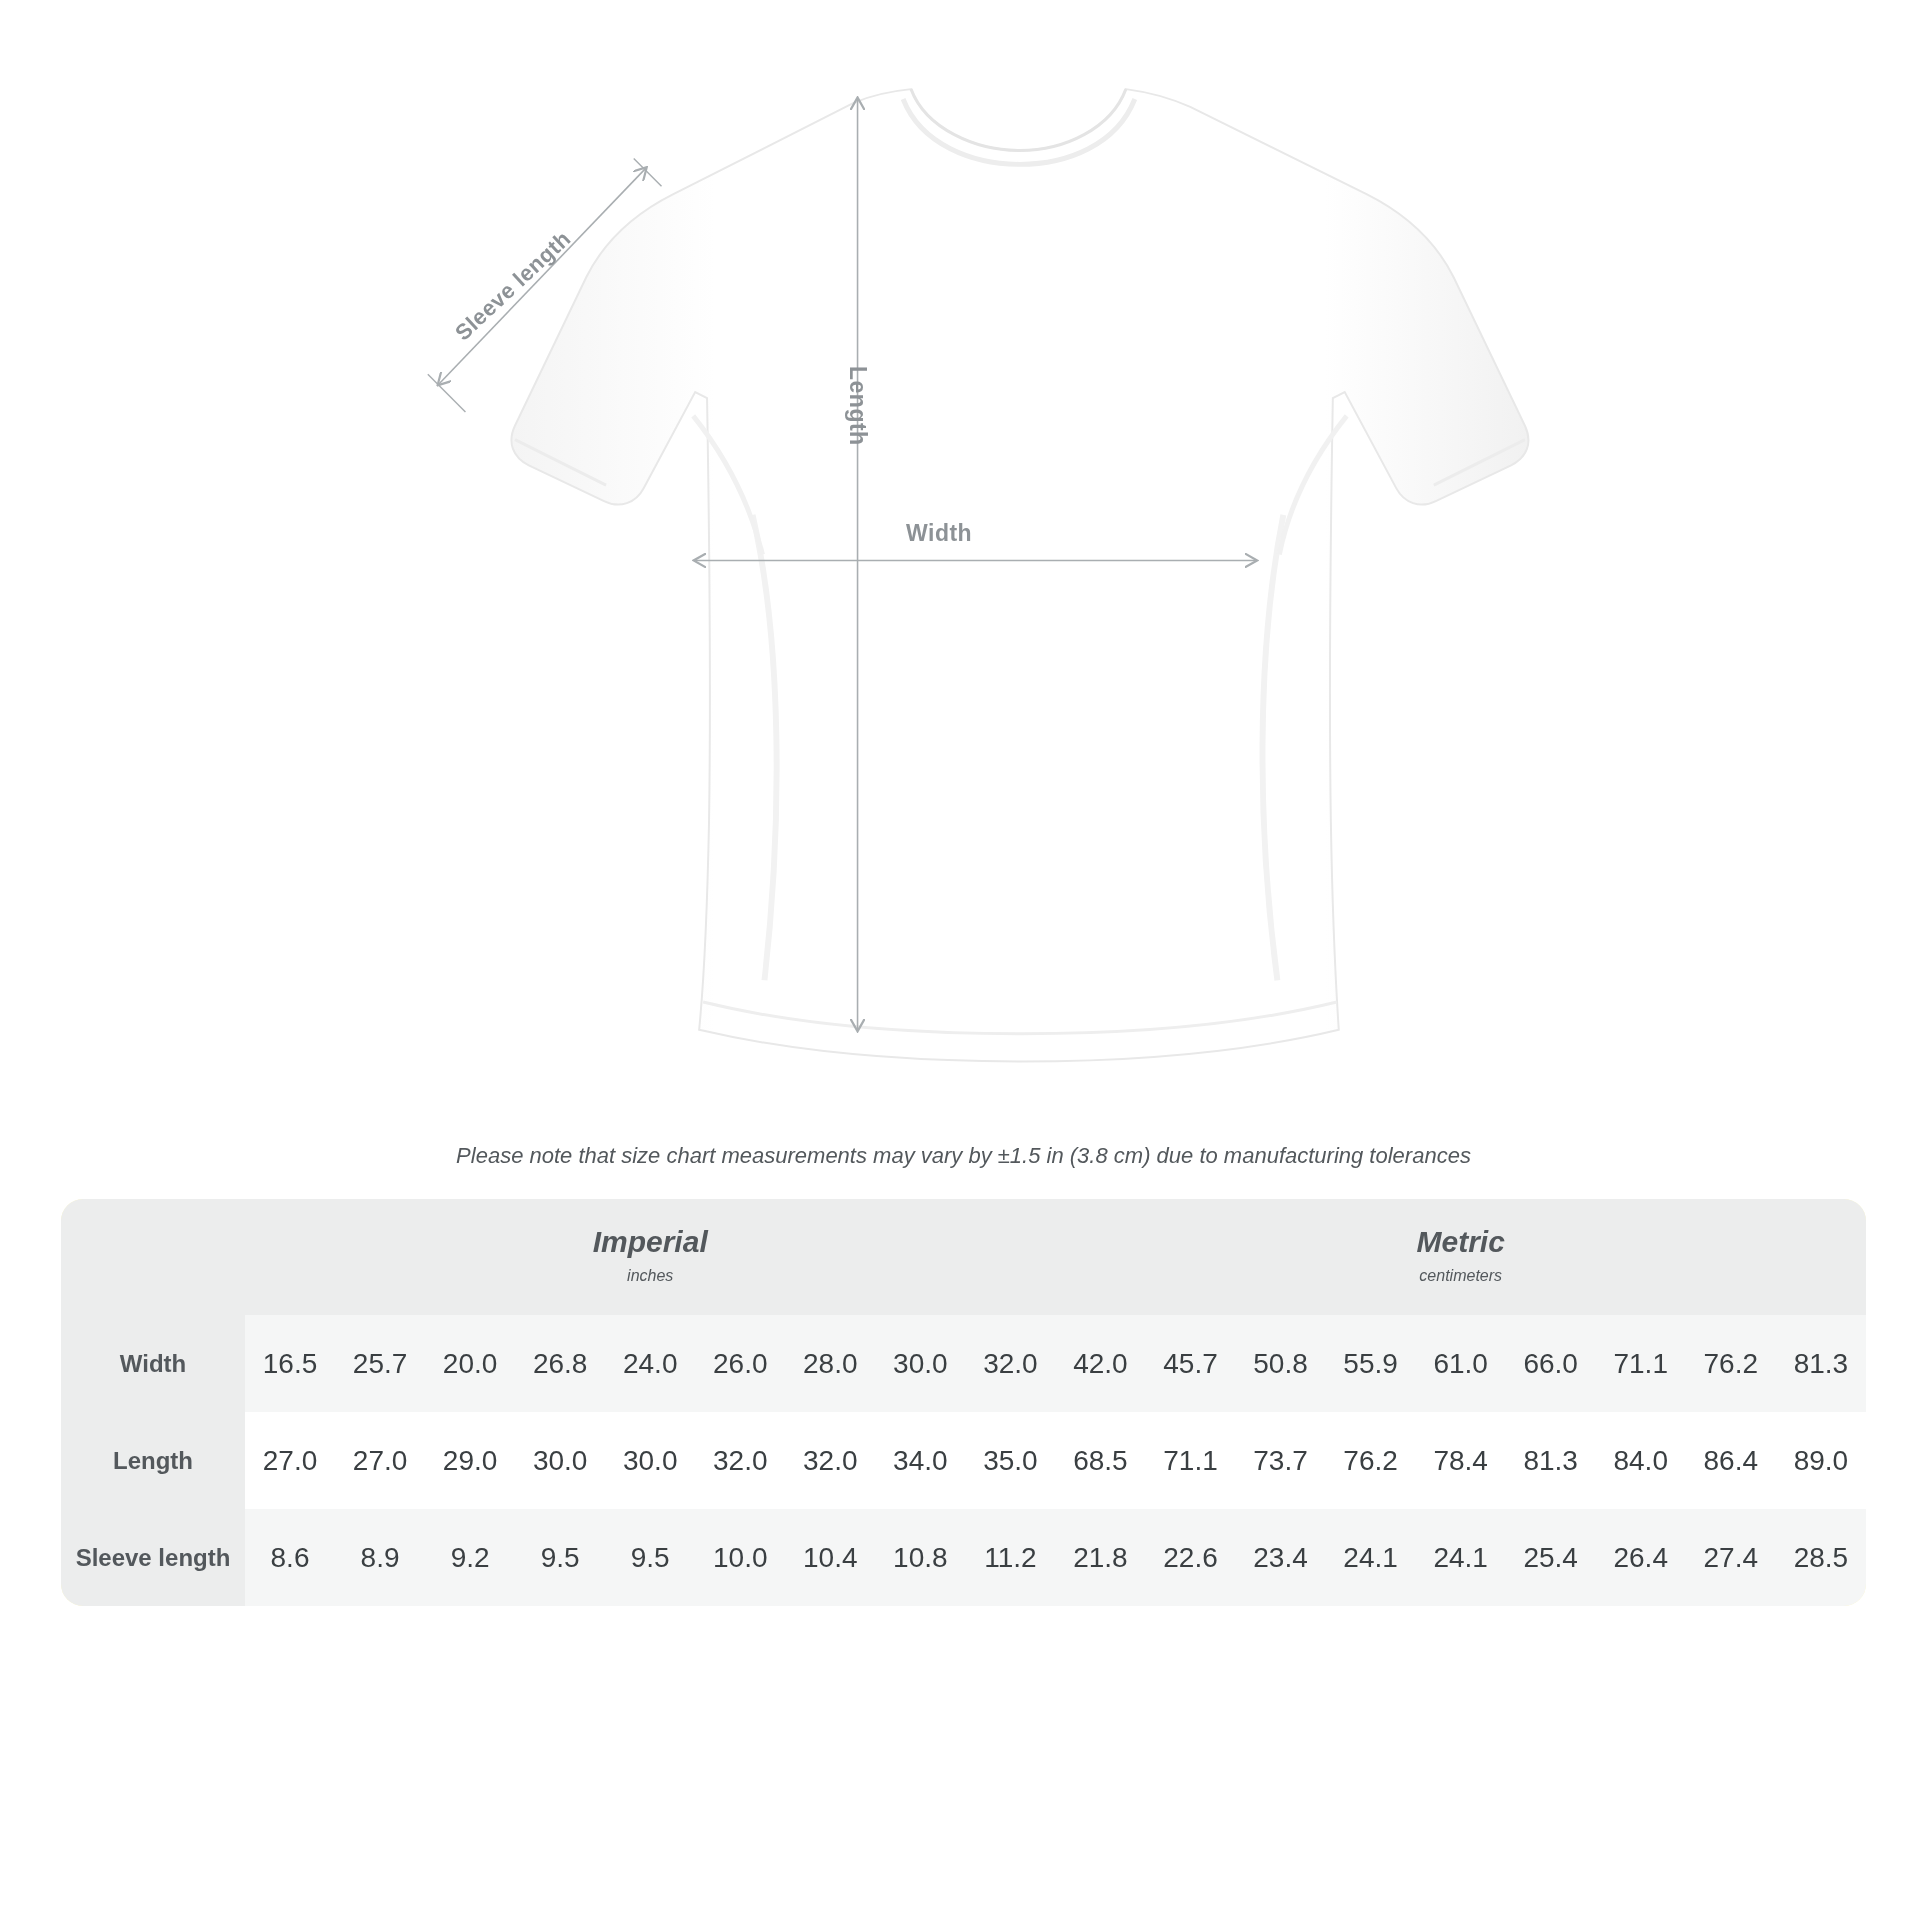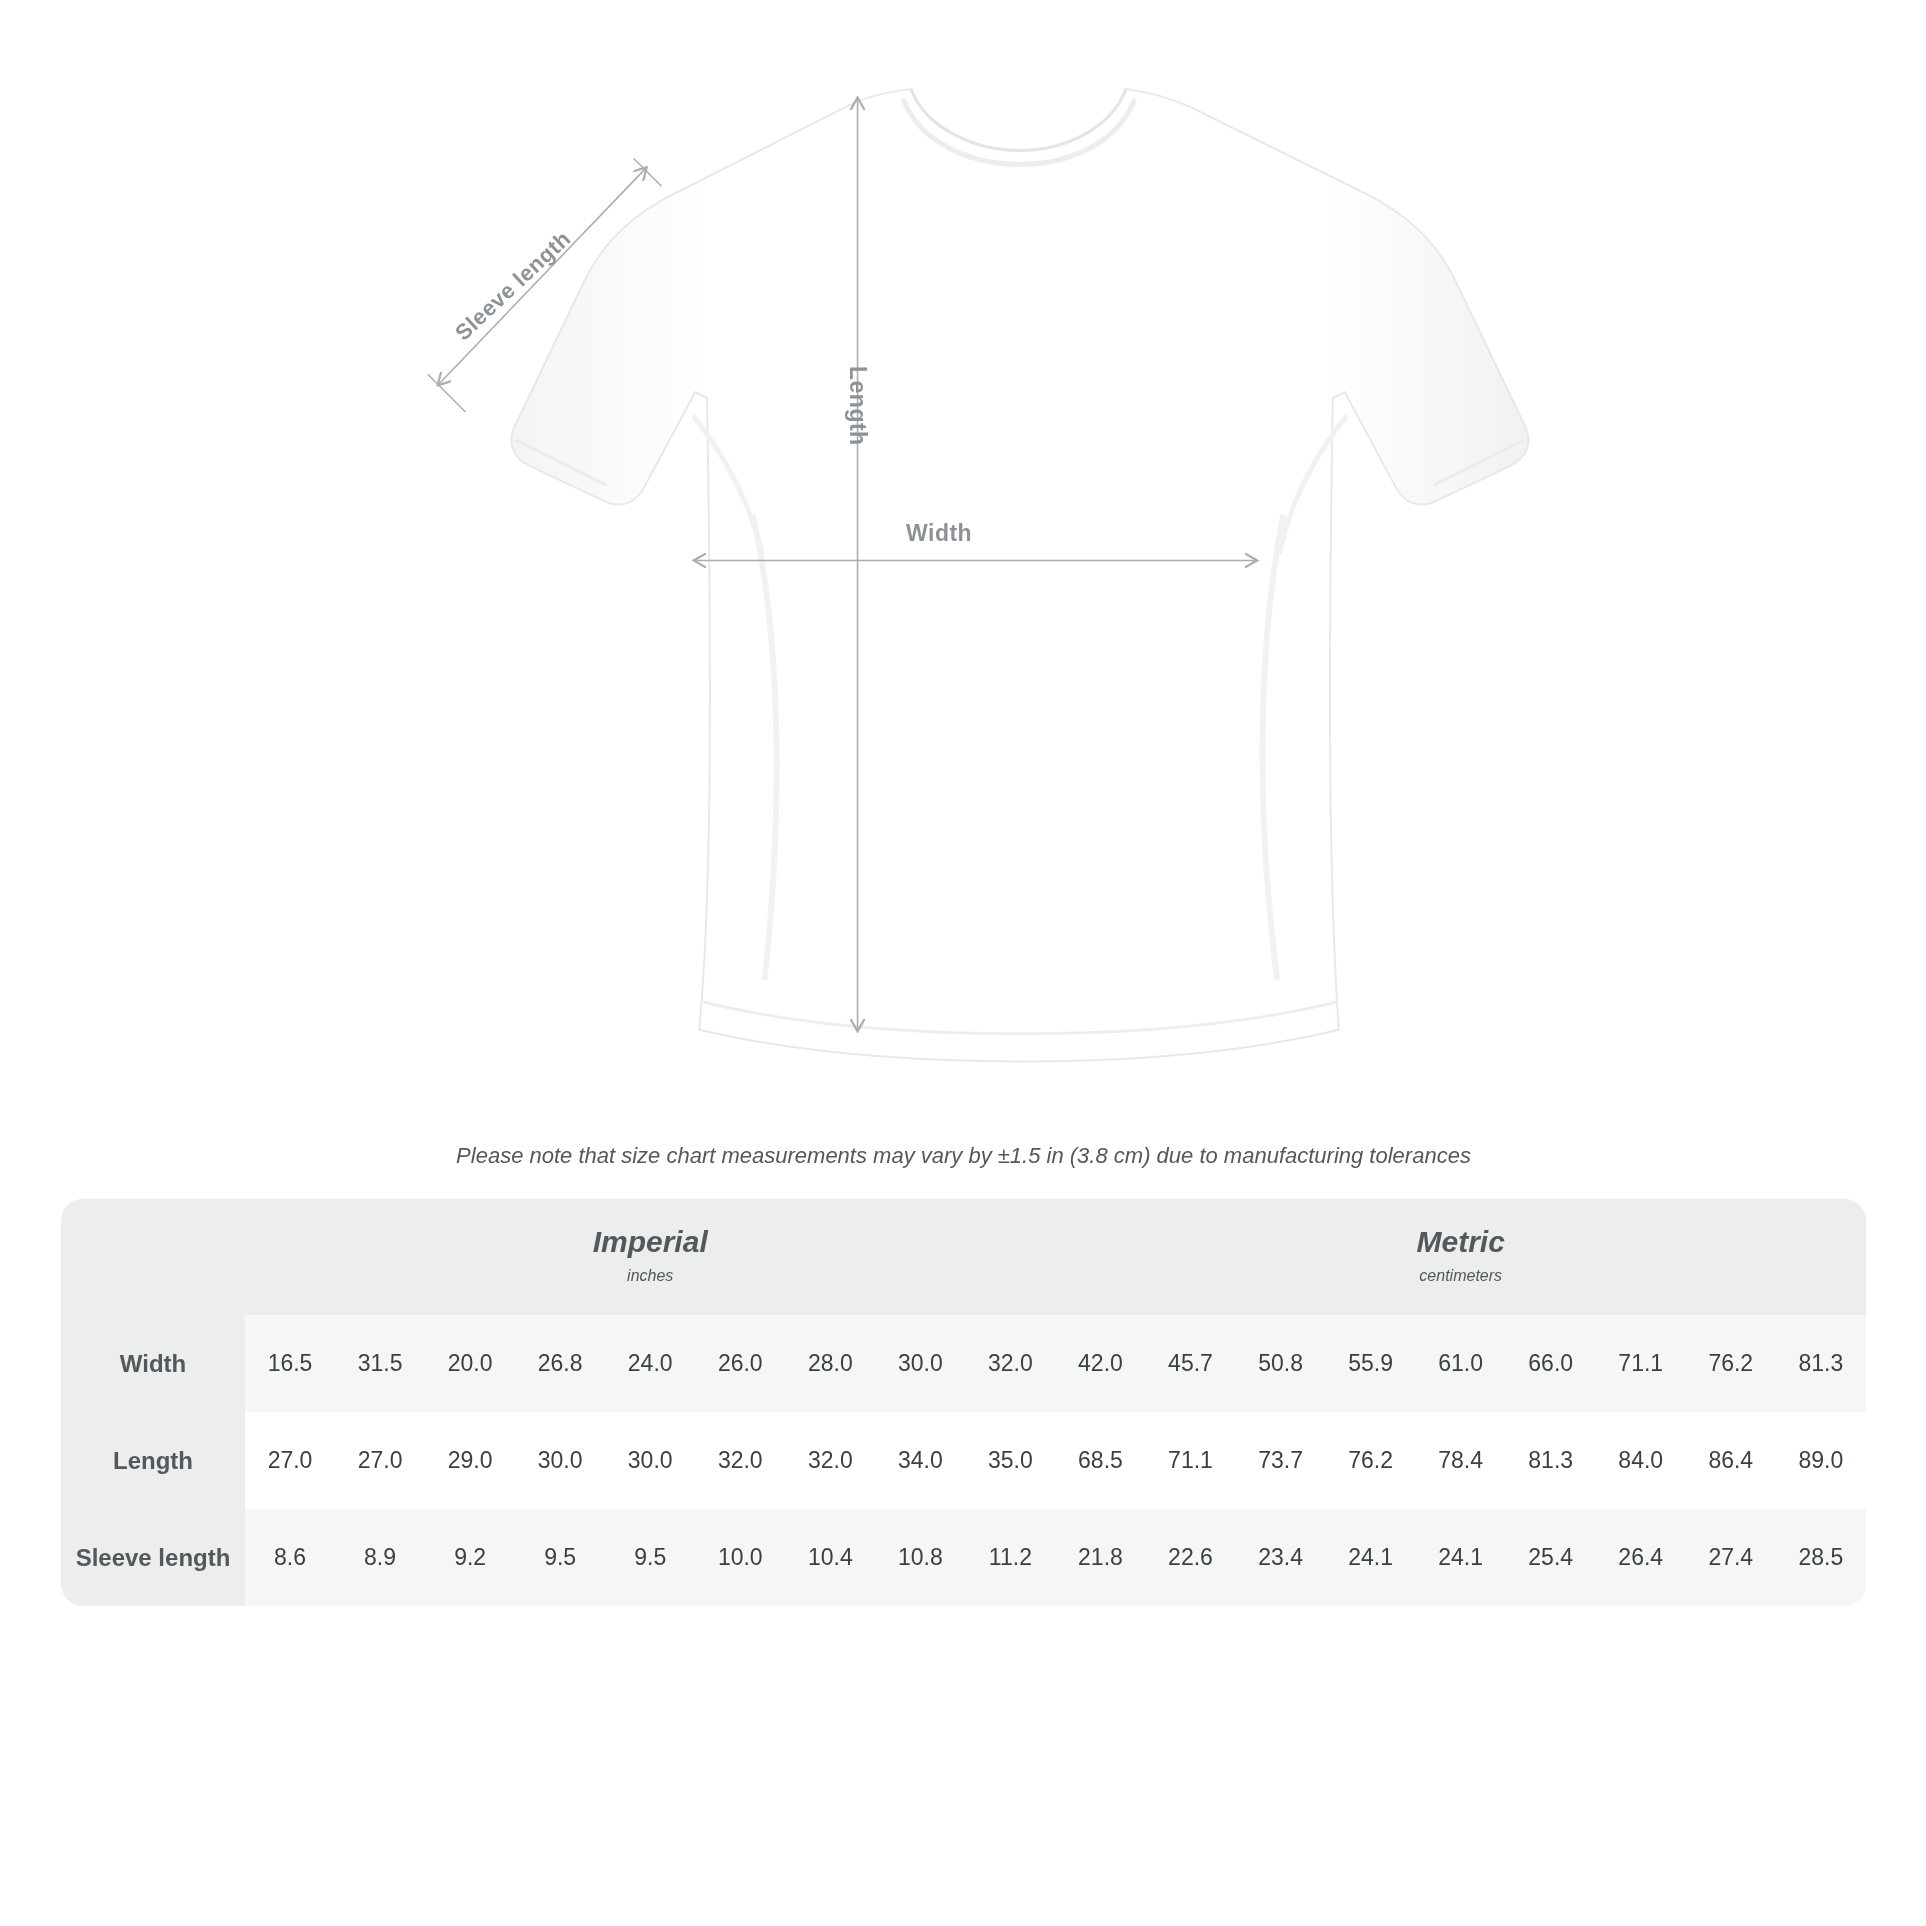--- a/index.html
+++ b/index.html
@@ -109,21 +109,21 @@
     font-size: 24px;
     font-weight: bold;
     color: #53585c;
     background: #ffffff;
   }
   .hdr-row td.rowlabel {
     background: #eceded;
   }
   .data-row td {
     height: 95px;
-    font-size: 23px;
+    font-size: 28px;
     color: #3a3f42;
     background: #ffffff;
   }
   .data-row.alt td {
     background: #f5f6f6;
   }
   .data-row td.rowlabel {
     font-weight: bold;
     font-size: 24px;
     color: #53585c;
@@ -246,21 +246,21 @@
             <div class="unit-sub">inches</div>
           </td>
           <td colspan="9">
             <div class="unit-name">Metric</div>
             <div class="unit-sub">centimeters</div>
           </td>
         </tr>
         <tr class="data-row alt">
           <td class="rowlabel">Width</td>
           <td class="cell-div">16.5</td>
-          <td class="cell-div">31.5</td>
+          <td class="cell-div">25.7</td>
           <td class="cell-div">20.0</td>
           <td class="cell-div">26.8</td>
           <td class="cell-div">24.0</td>
           <td class="cell-div">26.0</td>
           <td class="cell-div">28.0</td>
           <td class="cell-div">30.0</td>
           <td class="cell-div">32.0</td>
           <td class="cell-div">42.0</td>
           <td class="cell-div">45.7</td>
           <td class="cell-div">50.8</td>

